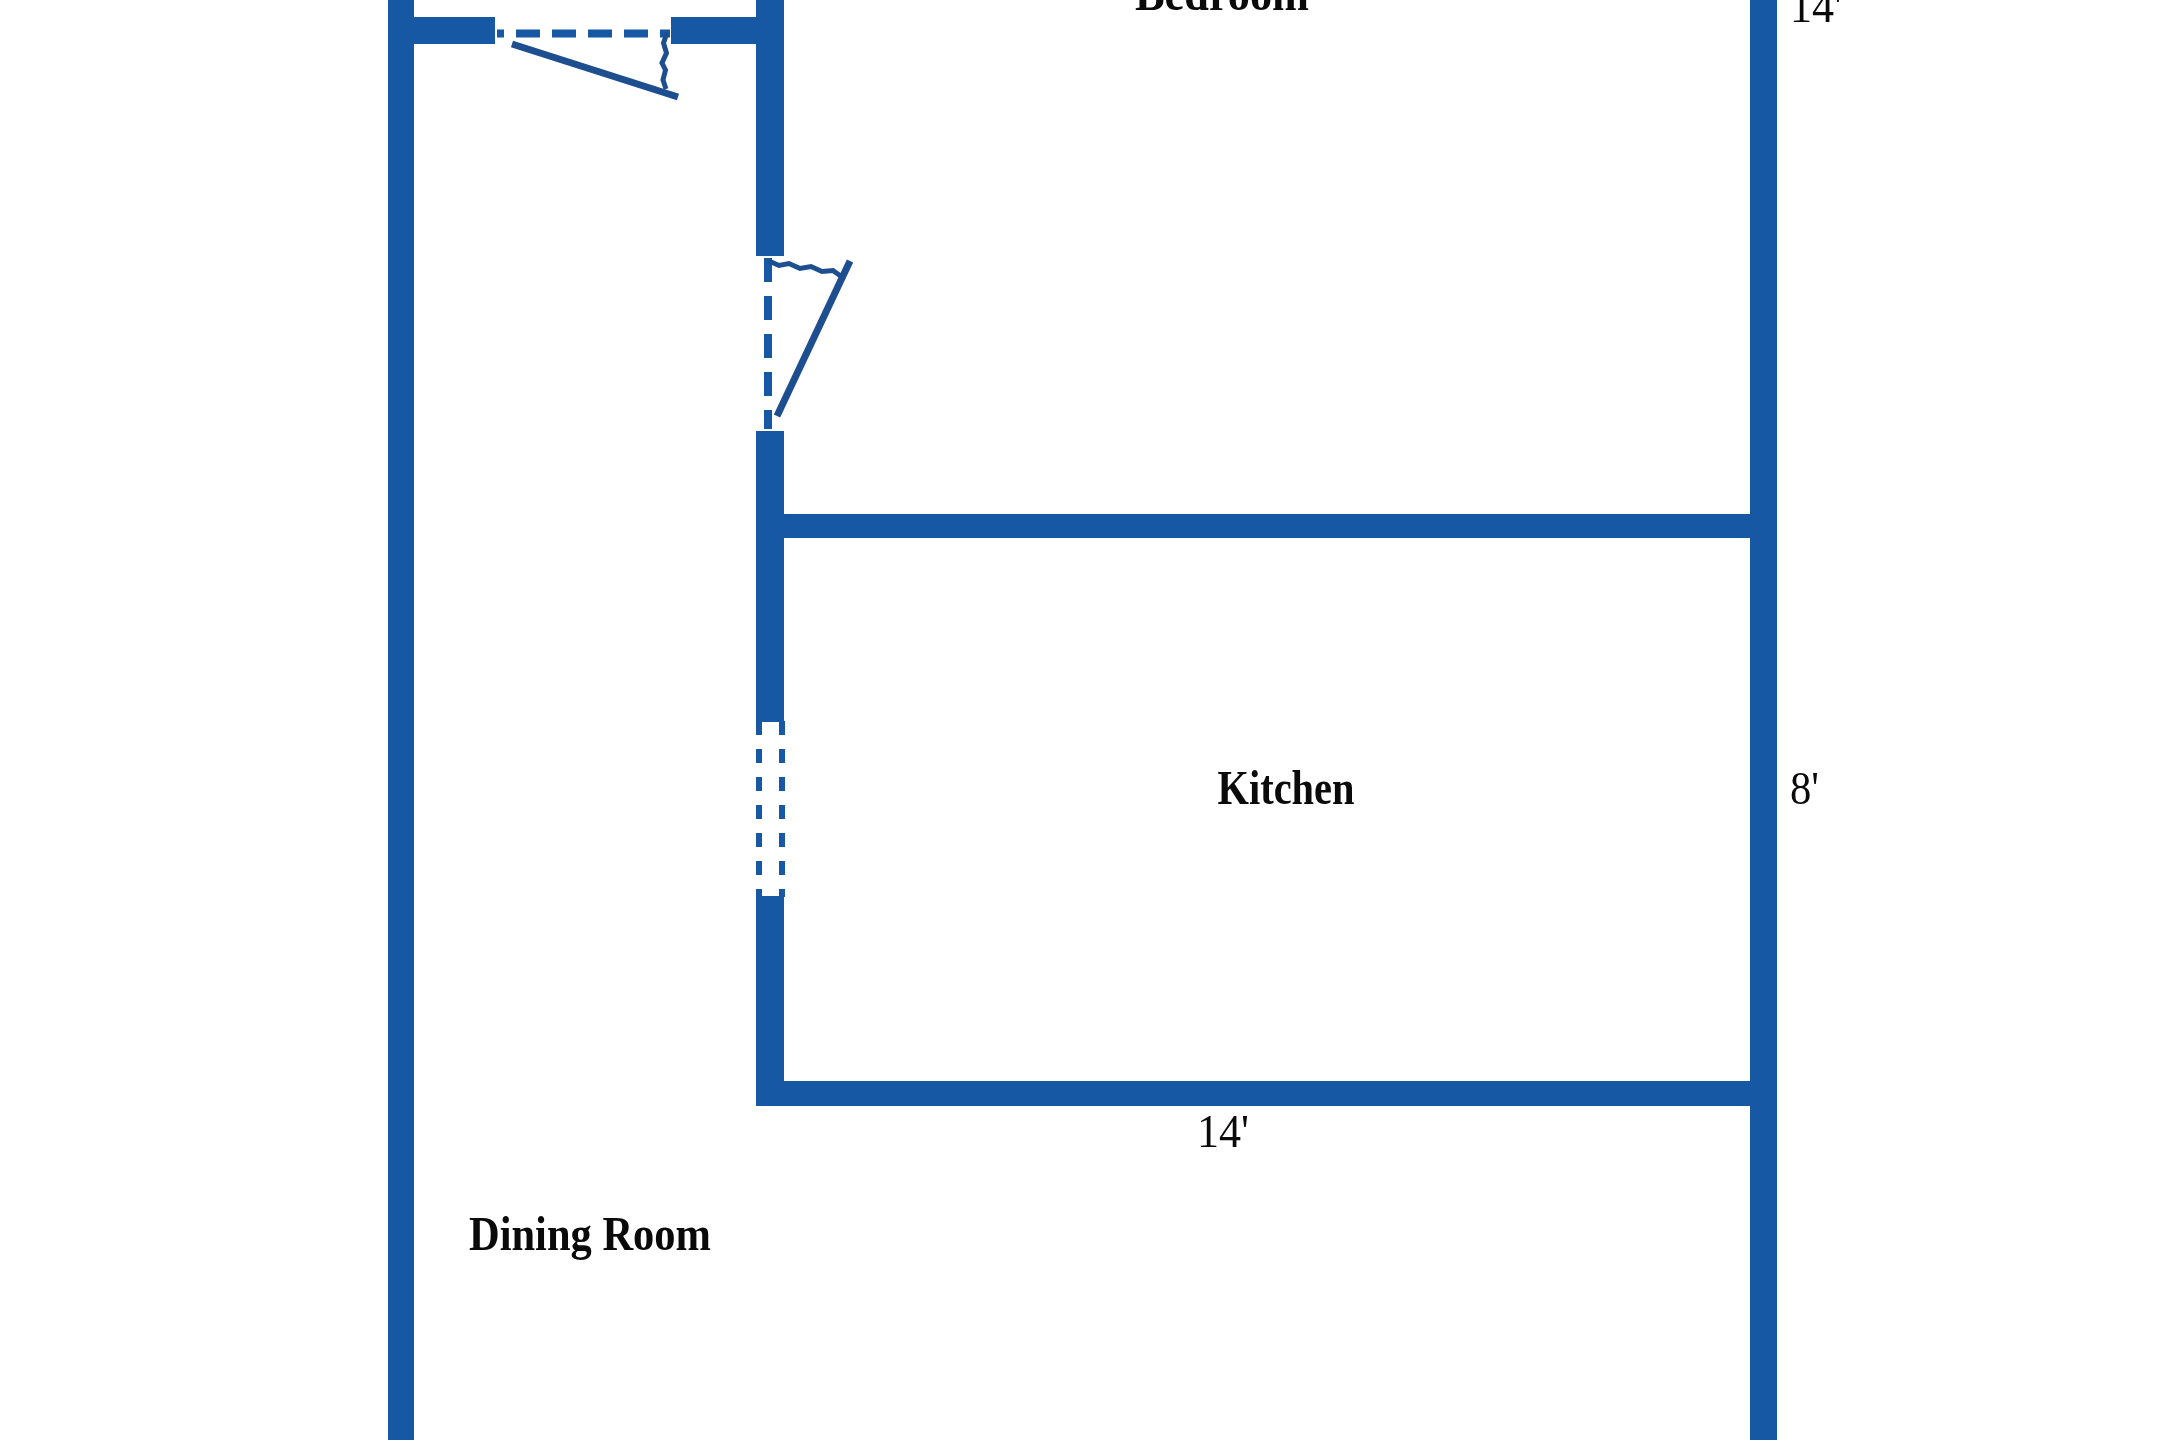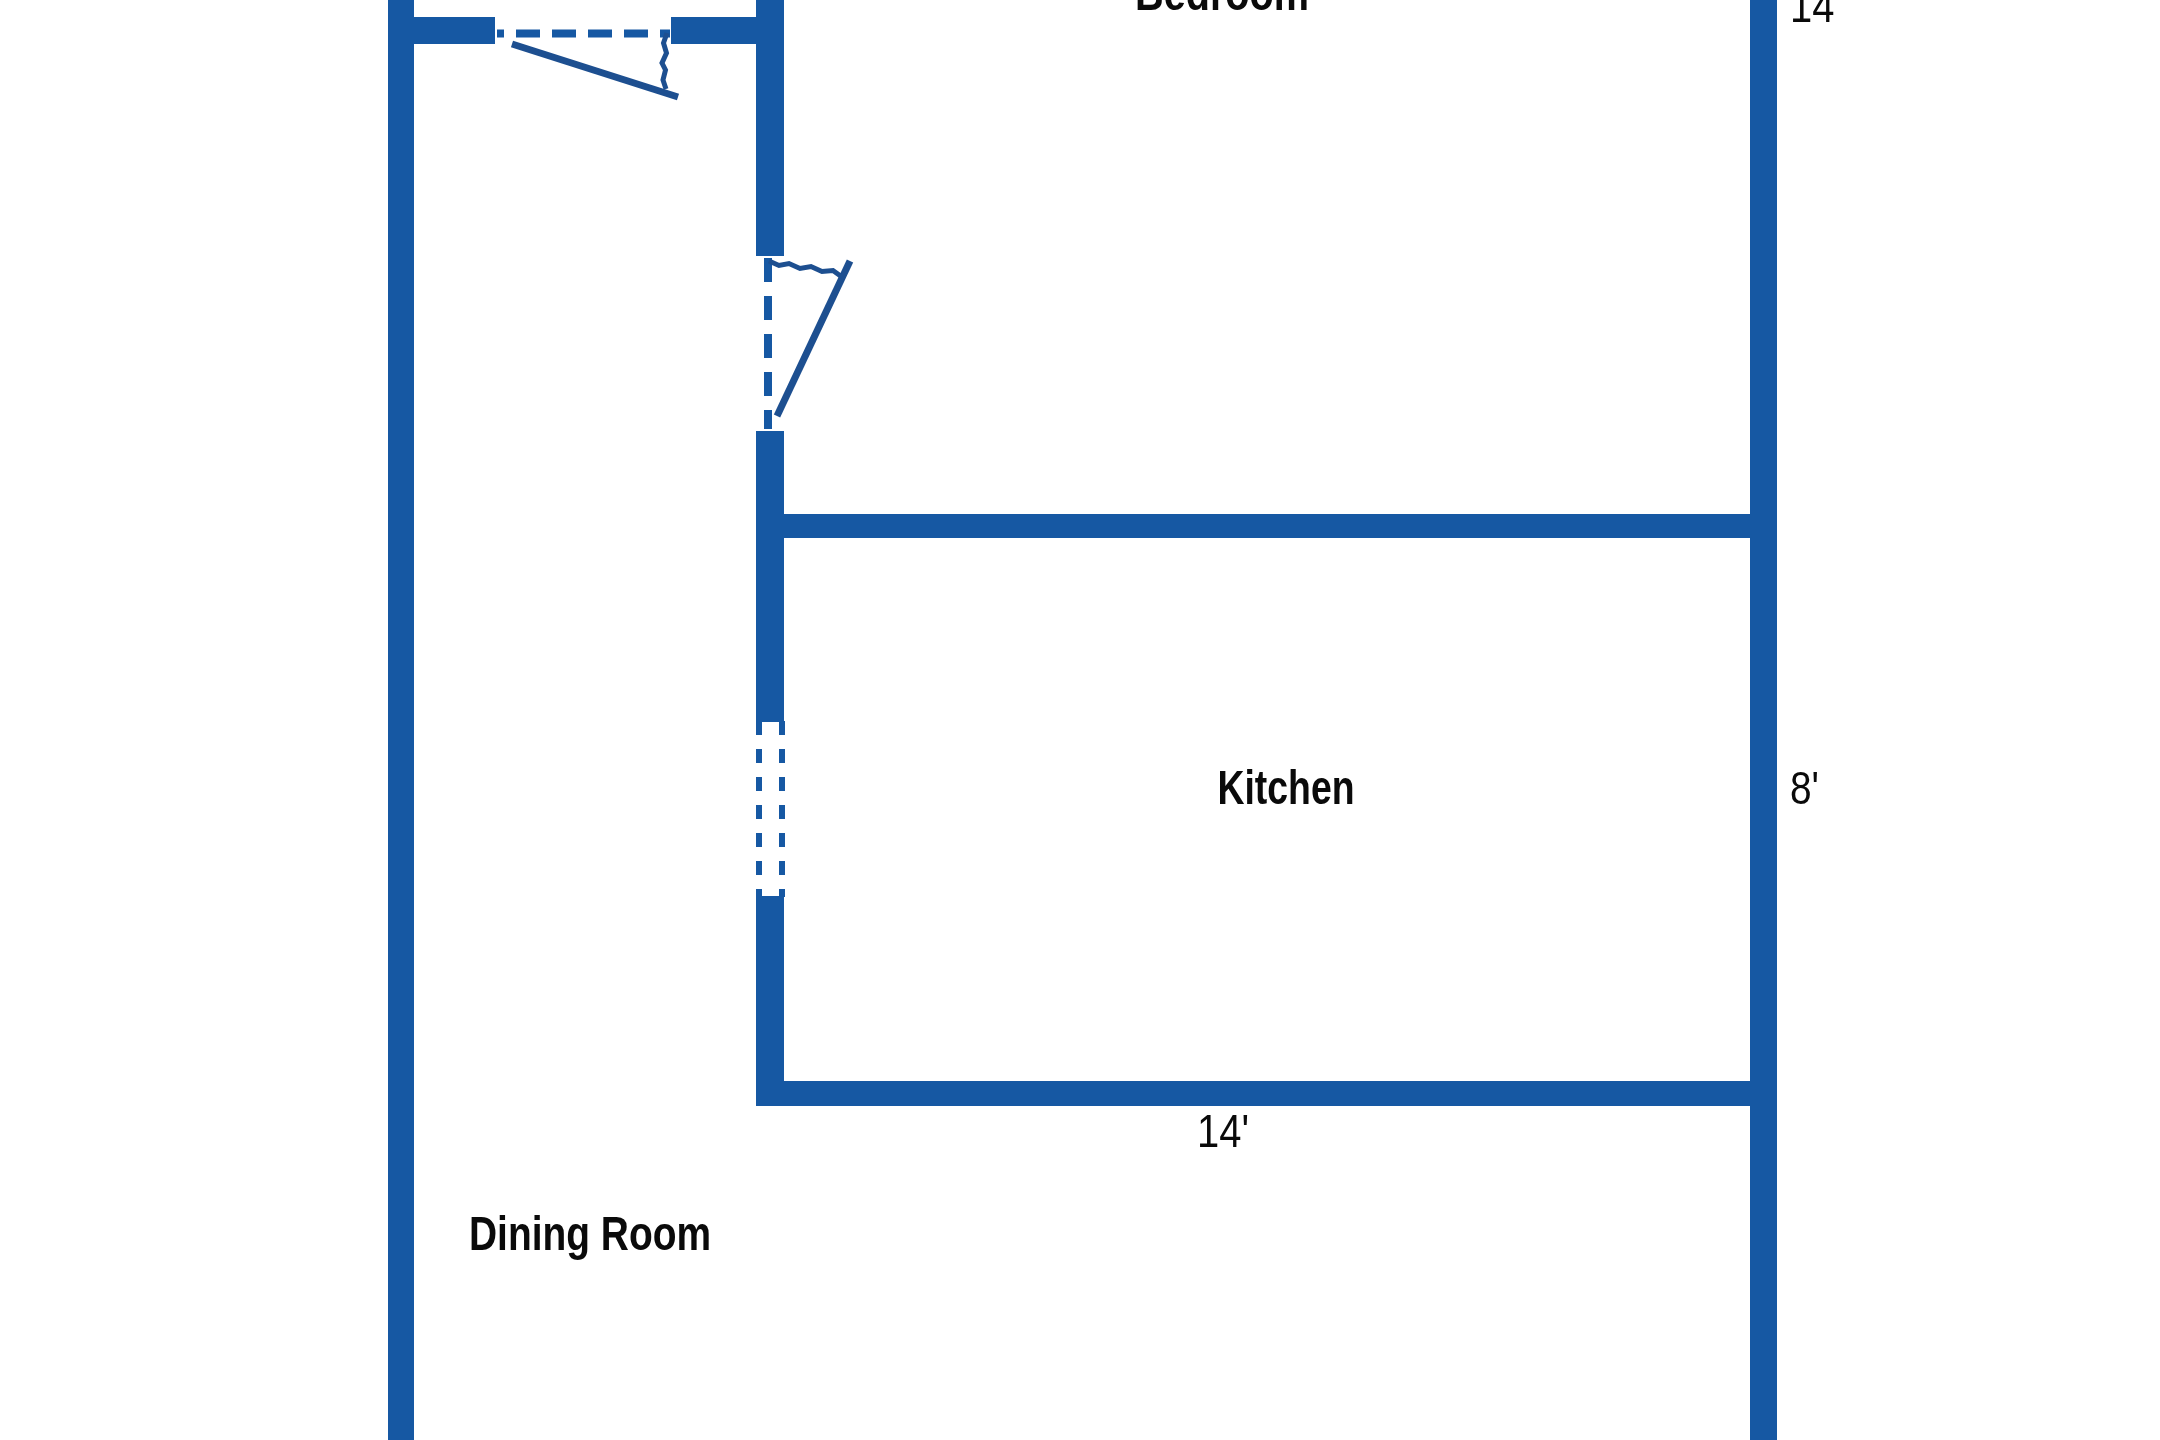--- a/index.html
+++ b/index.html
@@ -1,17 +1,17 @@
 <!DOCTYPE html>
 <html><head>
 <meta charset="utf-8">
 <style>
   html,body{margin:0;padding:0;background:#ffffff;}
   .page{position:relative;width:2160px;height:1440px;background:#ffffff;overflow:hidden;
-        font-family:Liberation Sans, sans-serif;}
+        font-family:Liberation Serif, serif;}
   svg{display:block;}
 </style>
 </head>
 <body>
 
 <div class="page">
 <svg width="2160" height="1440" viewBox="0 0 2160 1440" xmlns="http://www.w3.org/2000/svg">
 
   <rect x="0" y="0" width="2160" height="1440" fill="#ffffff"></rect>
 

